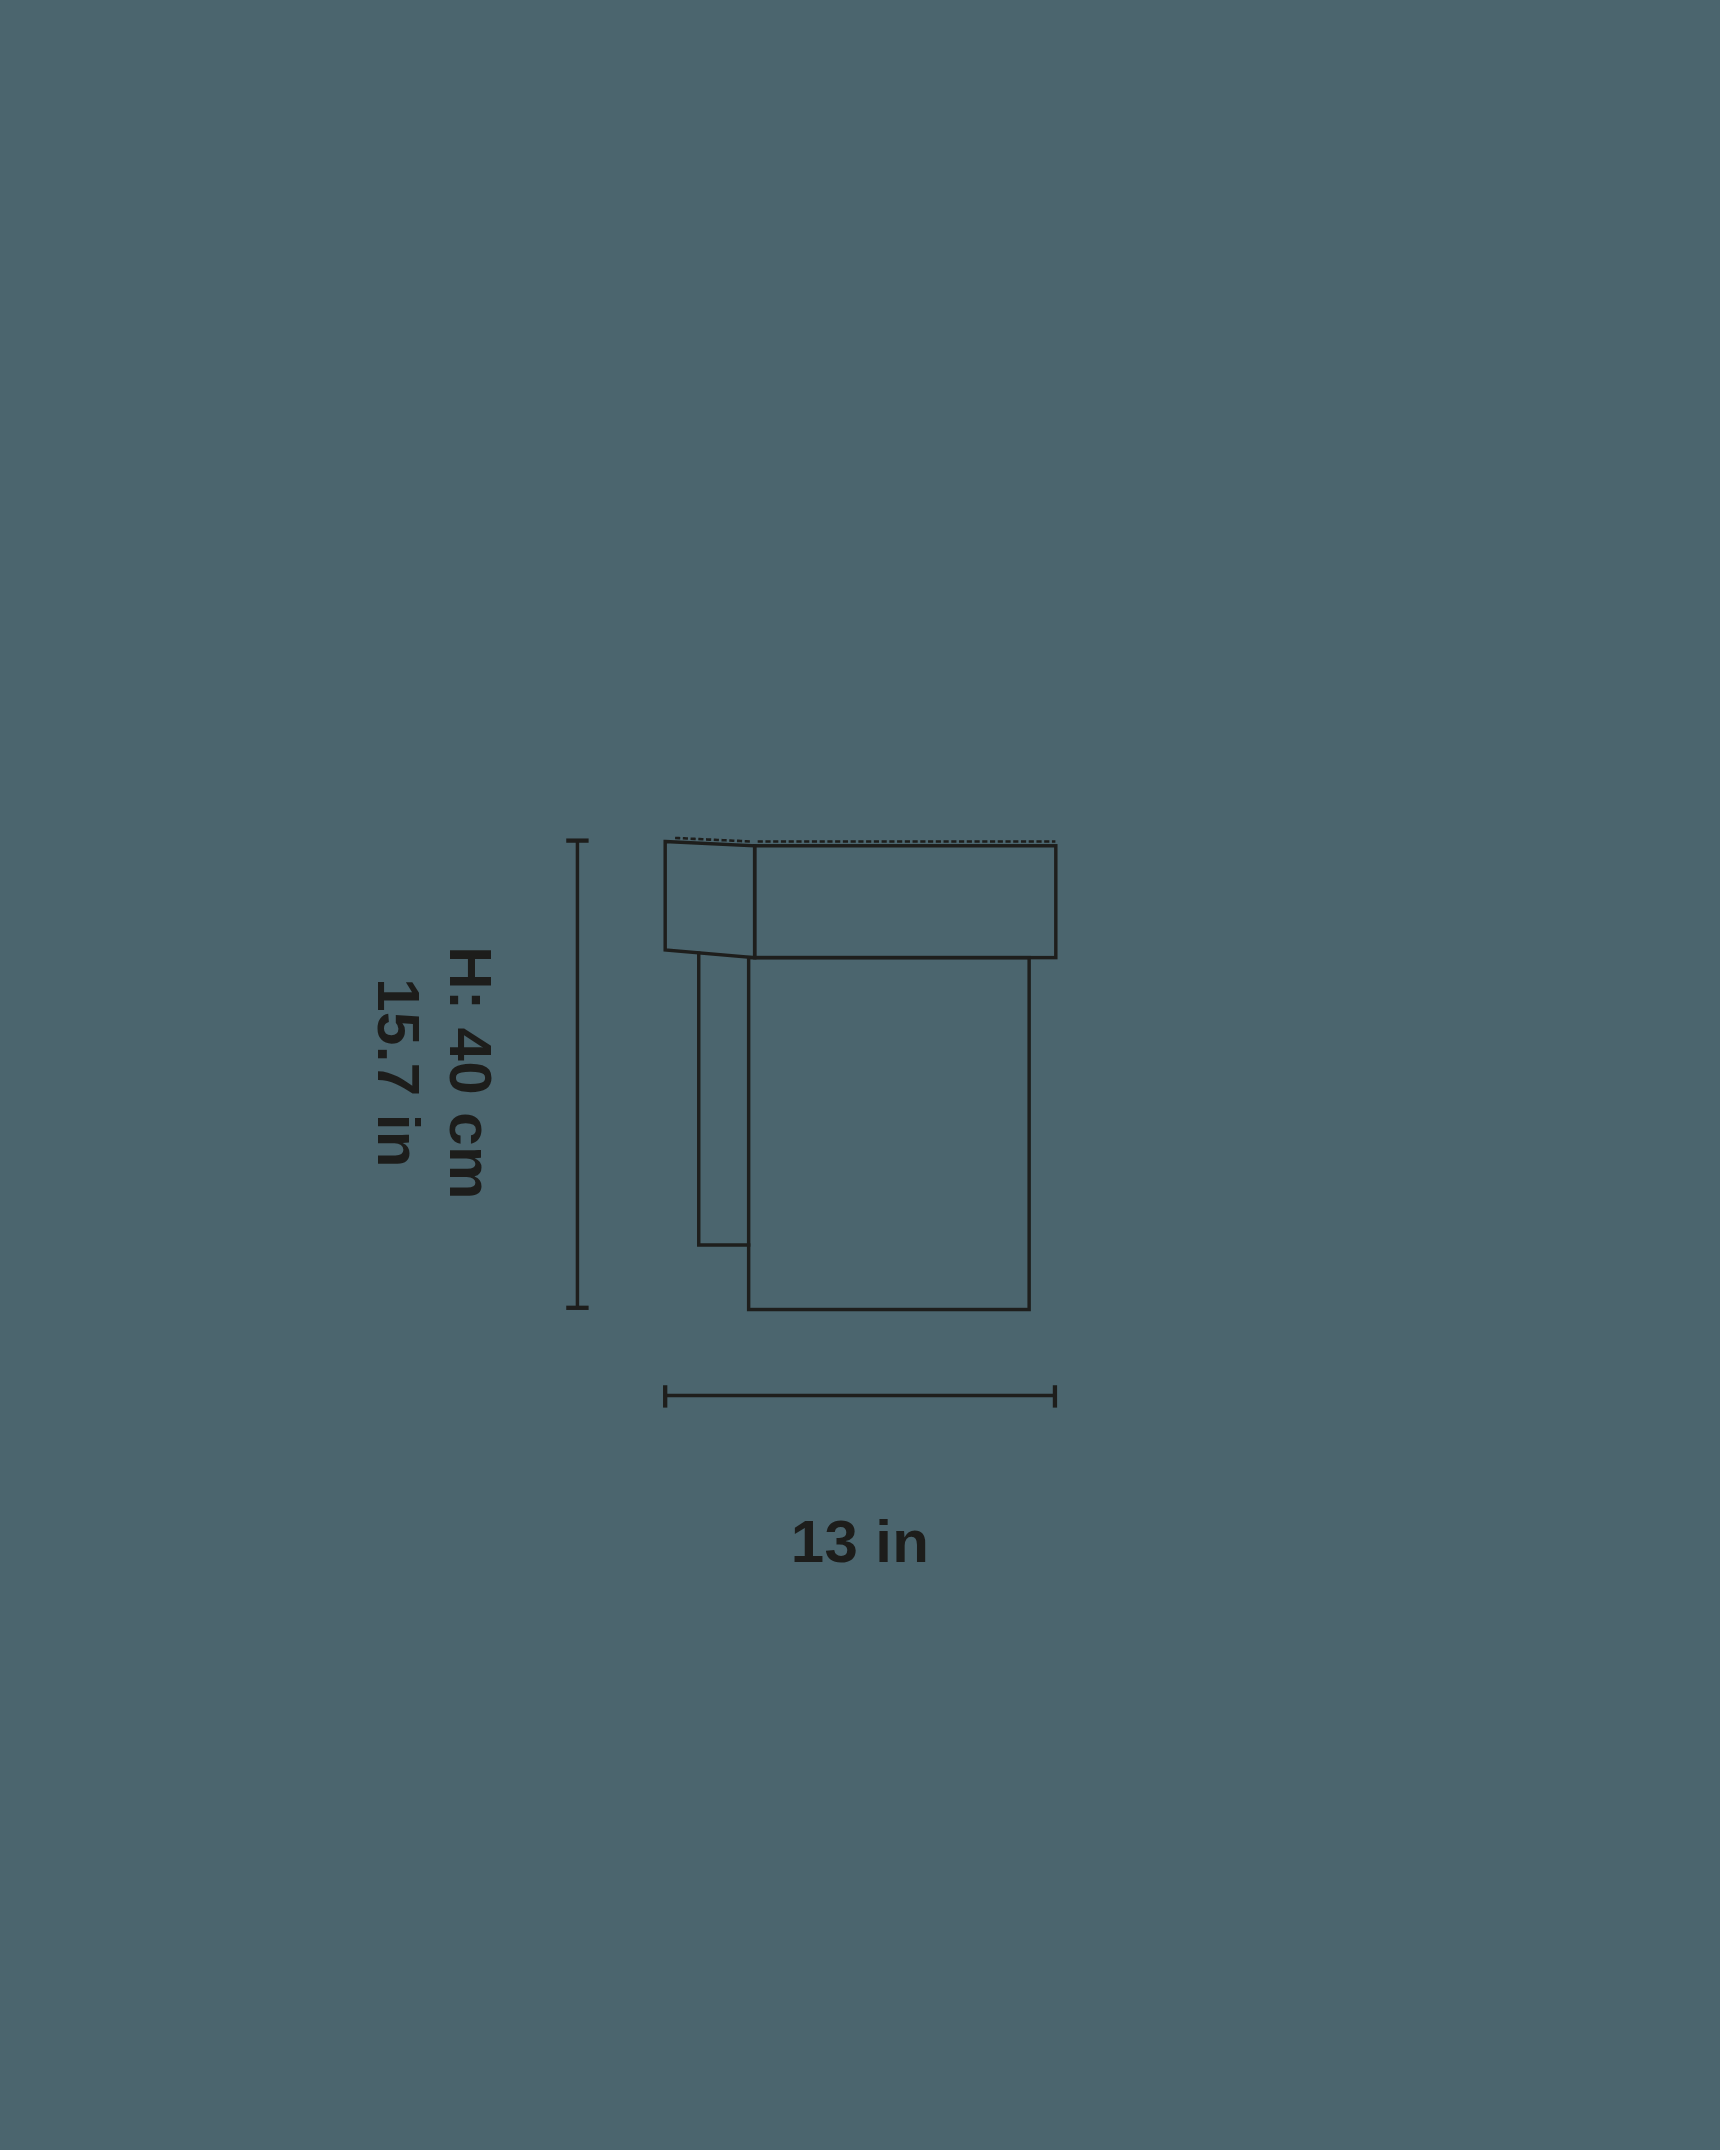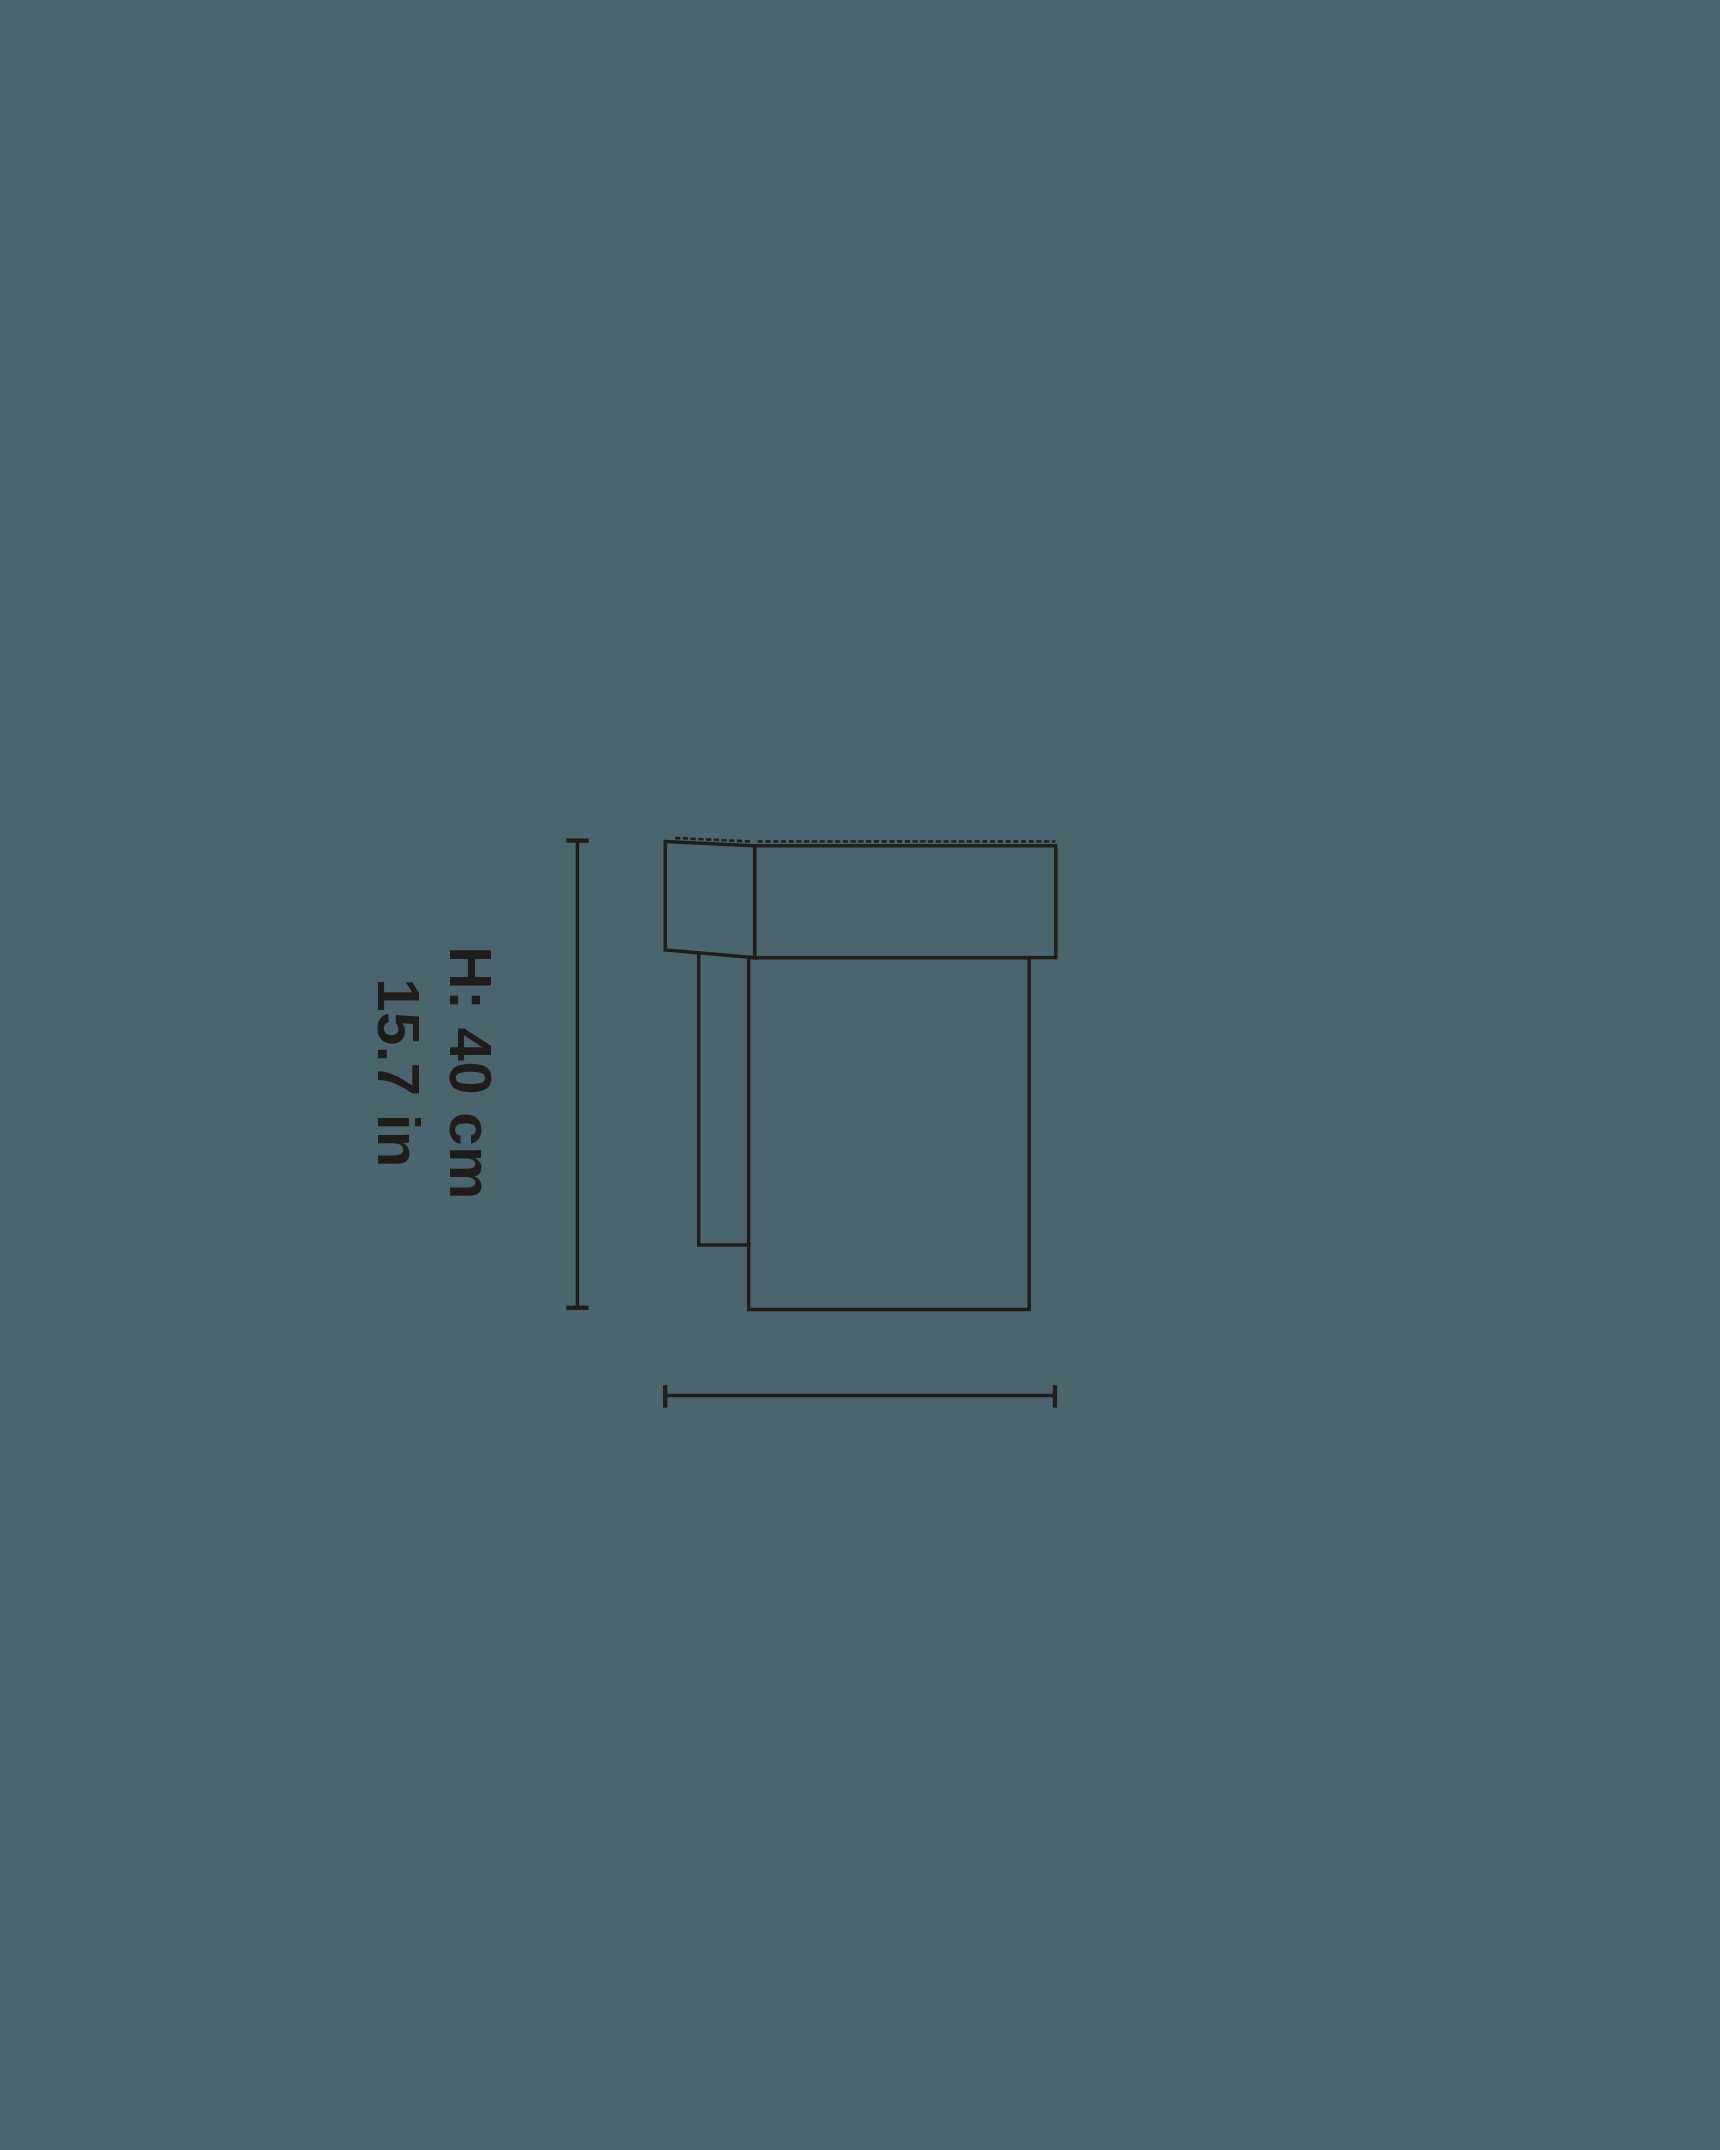--- a/index.html
+++ b/index.html
@@ -79,16 +79,17 @@
       <line x1="1226" y1="1610" x2="1226" y2="1636" stroke-width="5"></line>
     </g>
   </svg>
 
   <div class="dim-label h-label">
     <span>H: 40 cm</span>
     <span>15.7 in</span>
   </div>
 
   <div class="dim-label w-label">
+    <span>13 in</span>
   </div>
 
 </div>
 
 
 </body></html>

